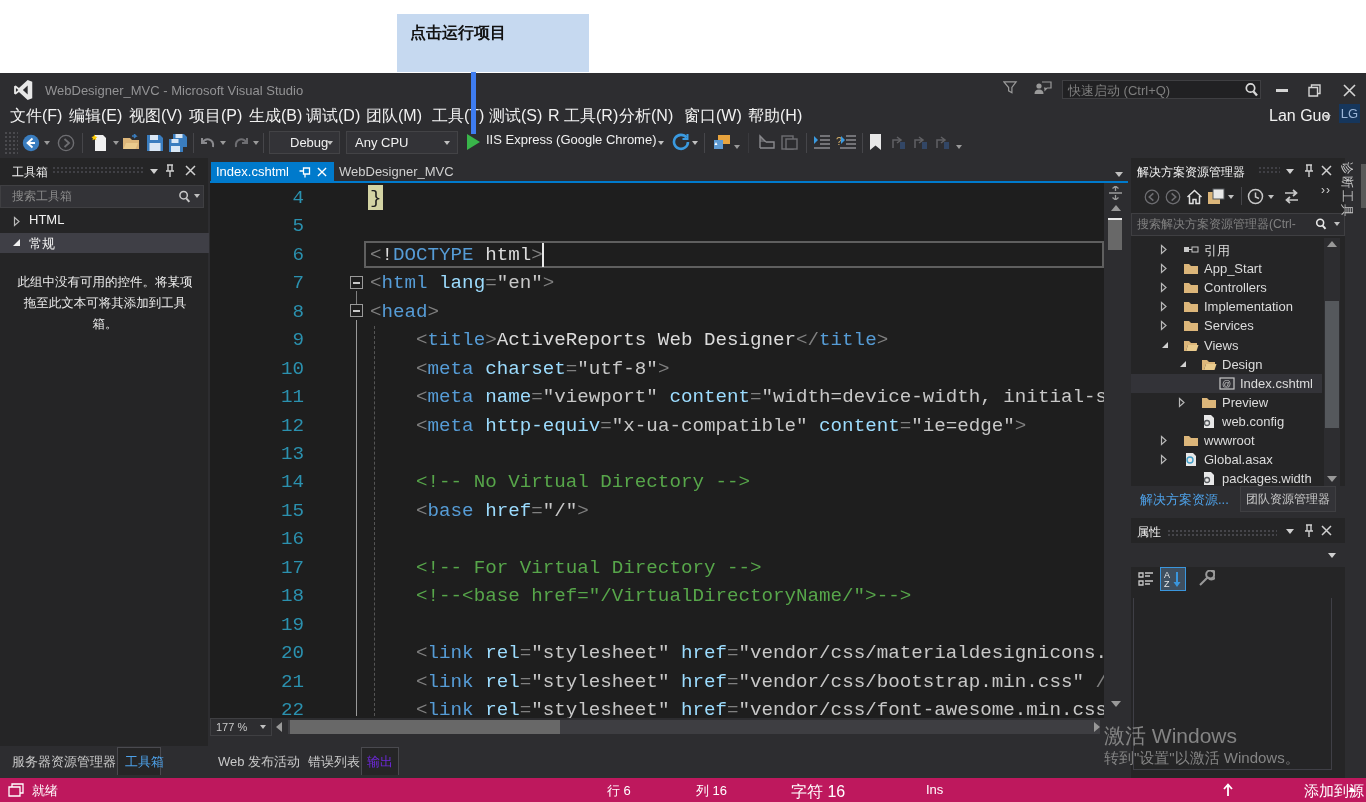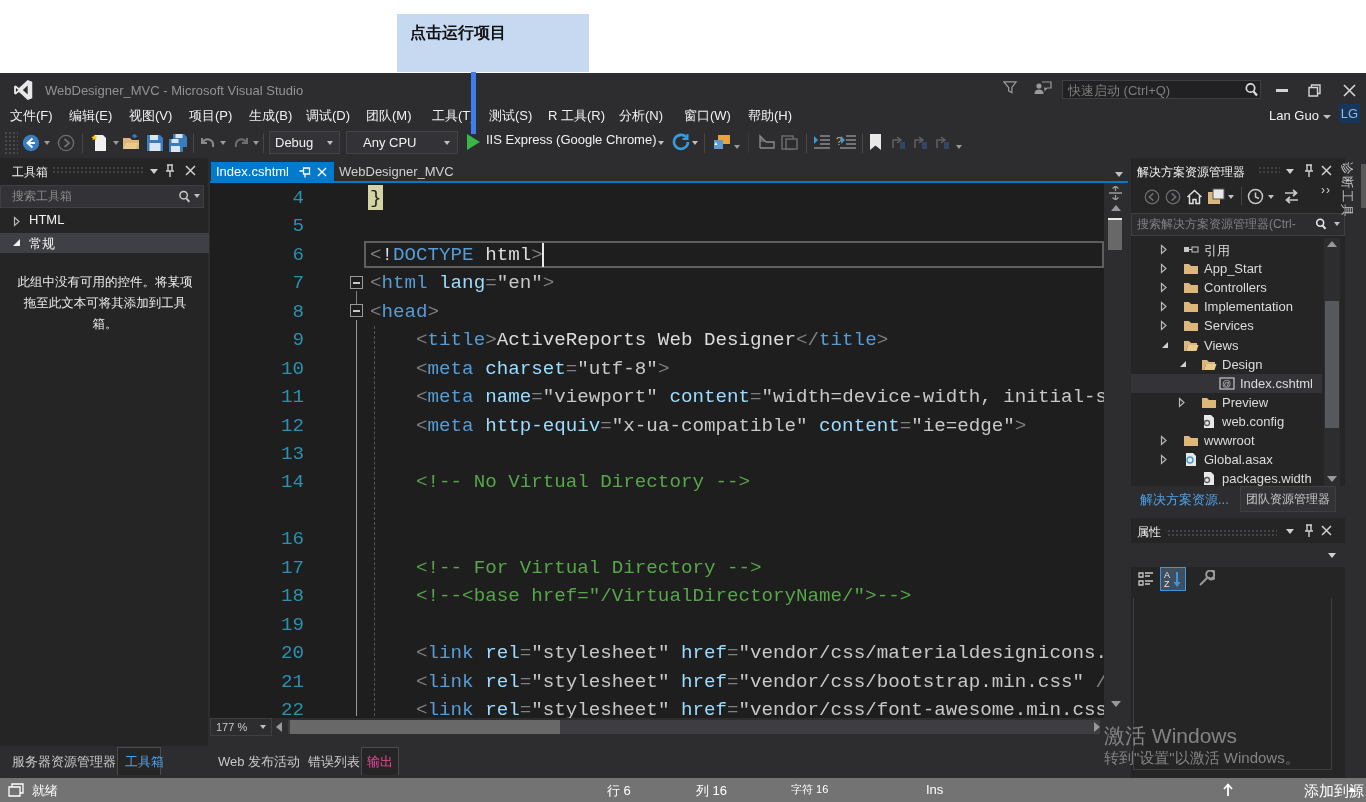--- a/index.html
+++ b/index.html
@@ -6,21 +6,21 @@
 *{margin:0;padding:0;box-sizing:border-box}
 html,body{width:1366px;height:802px;overflow:hidden}
 body{background:#fff;font-family:"Liberation Sans",sans-serif;position:relative;-webkit-font-smoothing:antialiased}
 .a{position:absolute}
 
 .d{color:#808080}.t{color:#569cd6}.at{color:#9cdcfe}.v{color:#c8c8c8}.c{color:#57a64a}.w{color:#dcdcdc}
 .ln{position:absolute;left:0;width:894px;height:28px;line-height:28px;white-space:pre;font-family:"Liberation Mono",monospace;font-size:19.2px}
 .num{position:absolute;left:0;top:0;width:94px;text-align:right;color:#2b91af}
 .code{position:absolute;left:160px;top:0}
 .hdr{color:#f1f1f1;font-size:12px;line-height:22px}
-.titem{color:#f1f1f1;font-size:13px;position:absolute;top:0;line-height:25px}
+.titem{color:#f1f1f1;font-size:16px;position:absolute;top:0;line-height:25px}
 .combo{position:absolute;background:#333337;border:1px solid #434346;color:#f1f1f1;font-size:13px}
 .sep{position:absolute;width:1px;background:#46464a}
 </style>
 </head>
 <body>
 
 <div class="a" style="left:397px;top:14px;width:192px;height:58px;background:#c6d9f0"></div>
 <div class="a" style="left:410px;top:23px;font-size:16px;font-weight:bold;color:#111">点击运行项目</div>
 <div class="a" style="left:471px;top:72px;width:5px;height:62px;background:#3e7cf0;z-index:50"></div>
 
@@ -133,23 +133,23 @@
 <svg class="a" style="left:199px;top:7px" width="18" height="16" viewBox="0 0 18 16">
       <path d="M3 3 L3 8 L8 8 M3.5 7.5 Q6 3.5 10 4.5 Q15 6 14 12" fill="none" stroke="#8a8a8e" stroke-width="2"></path>
     </svg>
 <span class="a" style="left:220px;top:13px;border-left:3.5px solid transparent;border-right:3.5px solid transparent;border-top:4px solid #9a9a9a"></span>
 <svg class="a" style="left:232px;top:7px" width="18" height="16" viewBox="0 0 18 16">
       <path d="M15 3 L15 8 L10 8 M14.5 7.5 Q12 3.5 8 4.5 Q3 6 4 12" fill="none" stroke="#6e6e72" stroke-width="2"></path>
     </svg>
 <span class="a" style="left:253px;top:13px;border-left:3.5px solid transparent;border-right:3.5px solid transparent;border-top:4px solid #9a9a9a"></span>
 <span class="sep" style="left:263px;top:5px;height:20px"></span>
 
-<div class="combo" style="left:269px;top:3px;width:71px;height:23px;line-height:21px;padding-left:5px">Debug</div>
+<div class="combo" style="left:269px;top:3px;width:71px;height:23px;line-height:21px;padding-left:20px">Debug</div>
 <span class="a" style="left:327px;top:13px;border-left:3.5px solid transparent;border-right:3.5px solid transparent;border-top:4px solid #c0c0c0"></span>
-<div class="combo" style="left:346px;top:3px;width:112px;height:23px;line-height:21px;padding-left:16px">Any CPU</div>
+<div class="combo" style="left:346px;top:3px;width:112px;height:23px;line-height:21px;padding-left:8px">Any CPU</div>
 <span class="a" style="left:444px;top:13px;border-left:3.5px solid transparent;border-right:3.5px solid transparent;border-top:4px solid #c0c0c0"></span>
 
 <span class="a" style="left:467px;top:6px;width:0;height:0;border-top:8px solid transparent;border-bottom:8px solid transparent;border-left:13px solid #39b54a"></span>
 <span class="a" style="left:486px;top:4px;color:#f1f1f1;font-size:13px">IIS Express (Google Chrome)</span>
 <span class="a" style="left:658px;top:13px;border-left:3.5px solid transparent;border-right:3.5px solid transparent;border-top:4px solid #c0c0c0"></span>
 
 <svg class="a" style="left:672px;top:5px" width="18" height="18" viewBox="0 0 18 18">
       <path d="M14.5 4.5 A7 7 0 1 0 16 9" fill="none" stroke="#3a9ae0" stroke-width="2.6"></path>
       <path d="M15.5 1 V6 H10.5" fill="none" stroke="#3a9ae0" stroke-width="2"></path>
     </svg>
@@ -229,21 +229,21 @@
   <div class="a" style="left:52px;top:8px;width:92px;height:9px;background-image:radial-gradient(#404045 1px,transparent 1.2px);background-size:4px 4px"></div>
 </div>
 
 <div class="a" style="left:0;top:746px;width:1366px;height:32px;background:#2d2d30"></div>
 <div class="a" style="left:12px;top:753px;font-size:13px;color:#c8c8c8">服务器资源管理器</div>
 <div class="a" style="left:117px;top:747px;width:44px;height:28px;background:#252526;border:1px solid #4a4a4f;border-bottom:0"></div>
 <div class="a" style="left:125px;top:753px;font-size:13px;color:#4ea1e8">工具箱</div>
 <div class="a" style="left:218px;top:753px;font-size:13px;color:#c8c8c8">Web 发布活动</div>
 <div class="a" style="left:308px;top:753px;font-size:13px;color:#c8c8c8">错误列表</div>
 <div class="a" style="left:361px;top:747px;width:38px;height:28px;background:#252526;border:1px solid #4a4a4f;border-bottom:0"></div>
-<div class="a" style="left:367px;top:753px;font-size:13px;color:#ec4899">输出</div>
+<div class="a" style="left:367px;top:753px;font-size:13px;color:#6d28d9">输出</div>
 
 <div class="a" style="left:210px;top:158px;width:918px;height:588px;background:#1e1e1e" id="editor">
 
   <div class="a" style="left:0;top:0;width:918px;height:25px;background:#2d2d30"></div>
   <div class="a" style="left:1px;top:4px;width:123px;height:19px;background:#007acc"></div>
   <div class="a" style="left:6px;top:6px;font-size:13px;color:#fff">Index.cshtml</div>
   <svg class="a" style="left:89px;top:8px" width="13" height="12" viewBox="0 0 13 12">
       <path stroke="#fff" stroke-width="1.3" fill="none" d="M0.5 5 H4.5 M4.5 2 H10.5 V8 H4.5 Z M6 8 V11.5"></path>
     </svg>
   <svg class="a" style="left:107px;top:9px" width="10" height="10" viewBox="0 0 11 11">
@@ -267,20 +267,21 @@
     <div class="ln" style="top:29px"><span class="num">5</span></div>
     <div class="ln" style="top:58px"><span class="num">6</span><span class="code"><span class="d">&lt;</span><span class="w">!</span><span class="t">DOCTYPE</span><span class="w"> html</span><span class="d">&gt;</span></span></div>
     <div class="ln" style="top:86px"><span class="num">7</span><span class="code"><span class="d">&lt;</span><span class="t">html</span><span class="at"> lang</span><span class="d">=</span><span class="v">"en"</span><span class="d">&gt;</span></span></div>
     <div class="ln" style="top:115px"><span class="num">8</span><span class="code"><span class="d">&lt;</span><span class="t">head</span><span class="d">&gt;</span></span></div>
     <div class="ln" style="top:143px"><span class="num">9</span><span class="code">    <span class="d">&lt;</span><span class="t">title</span><span class="d">&gt;</span><span class="w">ActiveReports Web Designer</span><span class="d">&lt;/</span><span class="t">title</span><span class="d">&gt;</span></span></div>
     <div class="ln" style="top:172px"><span class="num">10</span><span class="code">    <span class="d">&lt;</span><span class="t">meta</span><span class="at"> charset</span><span class="d">=</span><span class="v">"utf-8"</span><span class="d">&gt;</span></span></div>
     <div class="ln" style="top:200px"><span class="num">11</span><span class="code">    <span class="d">&lt;</span><span class="t">meta</span><span class="at"> name</span><span class="d">=</span><span class="v">"viewport"</span><span class="at"> content</span><span class="d">=</span><span class="v">"width=device-width, initial-scale=1.0"</span></span></div>
     <div class="ln" style="top:229px"><span class="num">12</span><span class="code">    <span class="d">&lt;</span><span class="t">meta</span><span class="at"> http-equiv</span><span class="d">=</span><span class="v">"x-ua-compatible"</span><span class="at"> content</span><span class="d">=</span><span class="v">"ie=edge"</span><span class="d">&gt;</span></span></div>
     <div class="ln" style="top:257px"><span class="num">13</span></div>
     <div class="ln" style="top:285px"><span class="num">14</span><span class="code">    <span class="c">&lt;!-- No Virtual Directory --&gt;</span></span></div>
+    <div class="ln" style="top:314px"><span class="num">15</span><span class="code">    <span class="d">&lt;</span><span class="t">base</span><span class="at"> href</span><span class="d">=</span><span class="v">"/"</span><span class="d">&gt;</span></span></div>
     <div class="ln" style="top:342px"><span class="num">16</span></div>
     <div class="ln" style="top:371px"><span class="num">17</span><span class="code">    <span class="c">&lt;!-- For Virtual Directory --&gt;</span></span></div>
     <div class="ln" style="top:399px"><span class="num">18</span><span class="code">    <span class="c">&lt;!--&lt;base href="/VirtualDirectoryName/"&gt;--&gt;</span></span></div>
     <div class="ln" style="top:428px"><span class="num">19</span></div>
     <div class="ln" style="top:456px"><span class="num">20</span><span class="code">    <span class="d">&lt;</span><span class="t">link</span><span class="at"> rel</span><span class="d">=</span><span class="v">"stylesheet"</span><span class="at"> href</span><span class="d">=</span><span class="v">"vendor/css/materialdesignicons.min.css"</span></span></div>
     <div class="ln" style="top:485px"><span class="num">21</span><span class="code">    <span class="d">&lt;</span><span class="t">link</span><span class="at"> rel</span><span class="d">=</span><span class="v">"stylesheet"</span><span class="at"> href</span><span class="d">=</span><span class="v">"vendor/css/bootstrap.min.css"</span><span class="d"> /</span></span></div>
     <div class="ln" style="top:513px"><span class="num">22</span><span class="code">    <span class="d">&lt;</span><span class="t">link</span><span class="at"> rel</span><span class="d">=</span><span class="v">"stylesheet"</span><span class="at"> href</span><span class="d">=</span><span class="v">"vendor/css/font-awesome.min.css"</span></span></div>
 
     <div class="a" style="left:140px;top:93px;width:13px;height:13px;border:1px solid #9a9a9a;background:#1e1e1e"></div>
     <div class="a" style="left:143px;top:99px;width:7px;height:1.5px;background:#c8c8c8"></div>
@@ -494,27 +495,27 @@
   <div class="a" style="left:2px;top:440px;width:199px;height:172px;background:#252526;border:1px solid #3f3f46;border-top:0"></div>
 </div>
 
 <div class="a" style="left:1345px;top:158px;width:21px;height:620px;background:#2d2d30"></div>
 <div class="a" style="left:1341px;top:162px;width:58px;height:14px;font-size:12.5px;color:#c8c8c8;letter-spacing:1.5px;transform:rotate(90deg);transform-origin:7px 7px">诊断工具</div>
 <div class="a" style="left:1361px;top:164px;width:5px;height:44px;background:#595959"></div>
 
 <div class="a" style="left:1104px;top:722px;font-size:21px;color:#848484;z-index:60">激活 Windows</div>
 <div class="a" style="left:1104px;top:749px;font-size:15px;color:#848484;z-index:60">转到"设置"以激活 Windows。</div>
 
-<div class="a" style="left:0;top:778px;width:1366px;height:24px;background:#737373;z-index:40">
+<div class="a" style="left:0;top:778px;width:1366px;height:24px;background:#be185d;z-index:40">
   <svg class="a" style="left:8px;top:5px" width="16" height="14" viewBox="0 0 16 14">
       <path fill="none" stroke="#fff" stroke-width="1.3" d="M1 4 H12 V13 H1 Z M4 4 V1 H15 V10 H12"></path>
     </svg>
   <div class="a" style="left:32px;top:4px;font-size:13px;color:#fff">就绪</div>
   <div class="a" style="left:607px;top:4px;font-size:13px;color:#fff">行 6</div>
   <div class="a" style="left:696px;top:4px;font-size:13px;color:#fff">列 16</div>
-  <div class="a" style="left:791px;top:4px;font-size:11px;color:#fff">字符 16</div>
+  <div class="a" style="left:791px;top:4px;font-size:16px;color:#fff">字符 16</div>
   <div class="a" style="left:926px;top:4px;font-size:13px;color:#fff">Ins</div>
   <svg class="a" style="left:1222px;top:5px" width="12" height="14" viewBox="0 0 12 14">
       <path fill="none" stroke="#fff" stroke-width="1.8" d="M6 13 V2 M2 6 L6 1.5 L10 6"></path>
     </svg>
   <div class="a" style="left:1304px;top:4px;font-size:15px;color:#fff">添加到源代码管理</div>
   <div class="a" style="left:1348px;top:9px;border-left:4px solid transparent;border-right:4px solid transparent;border-bottom:5px solid #fff"></div>
 </div>
 
 </body></html>

